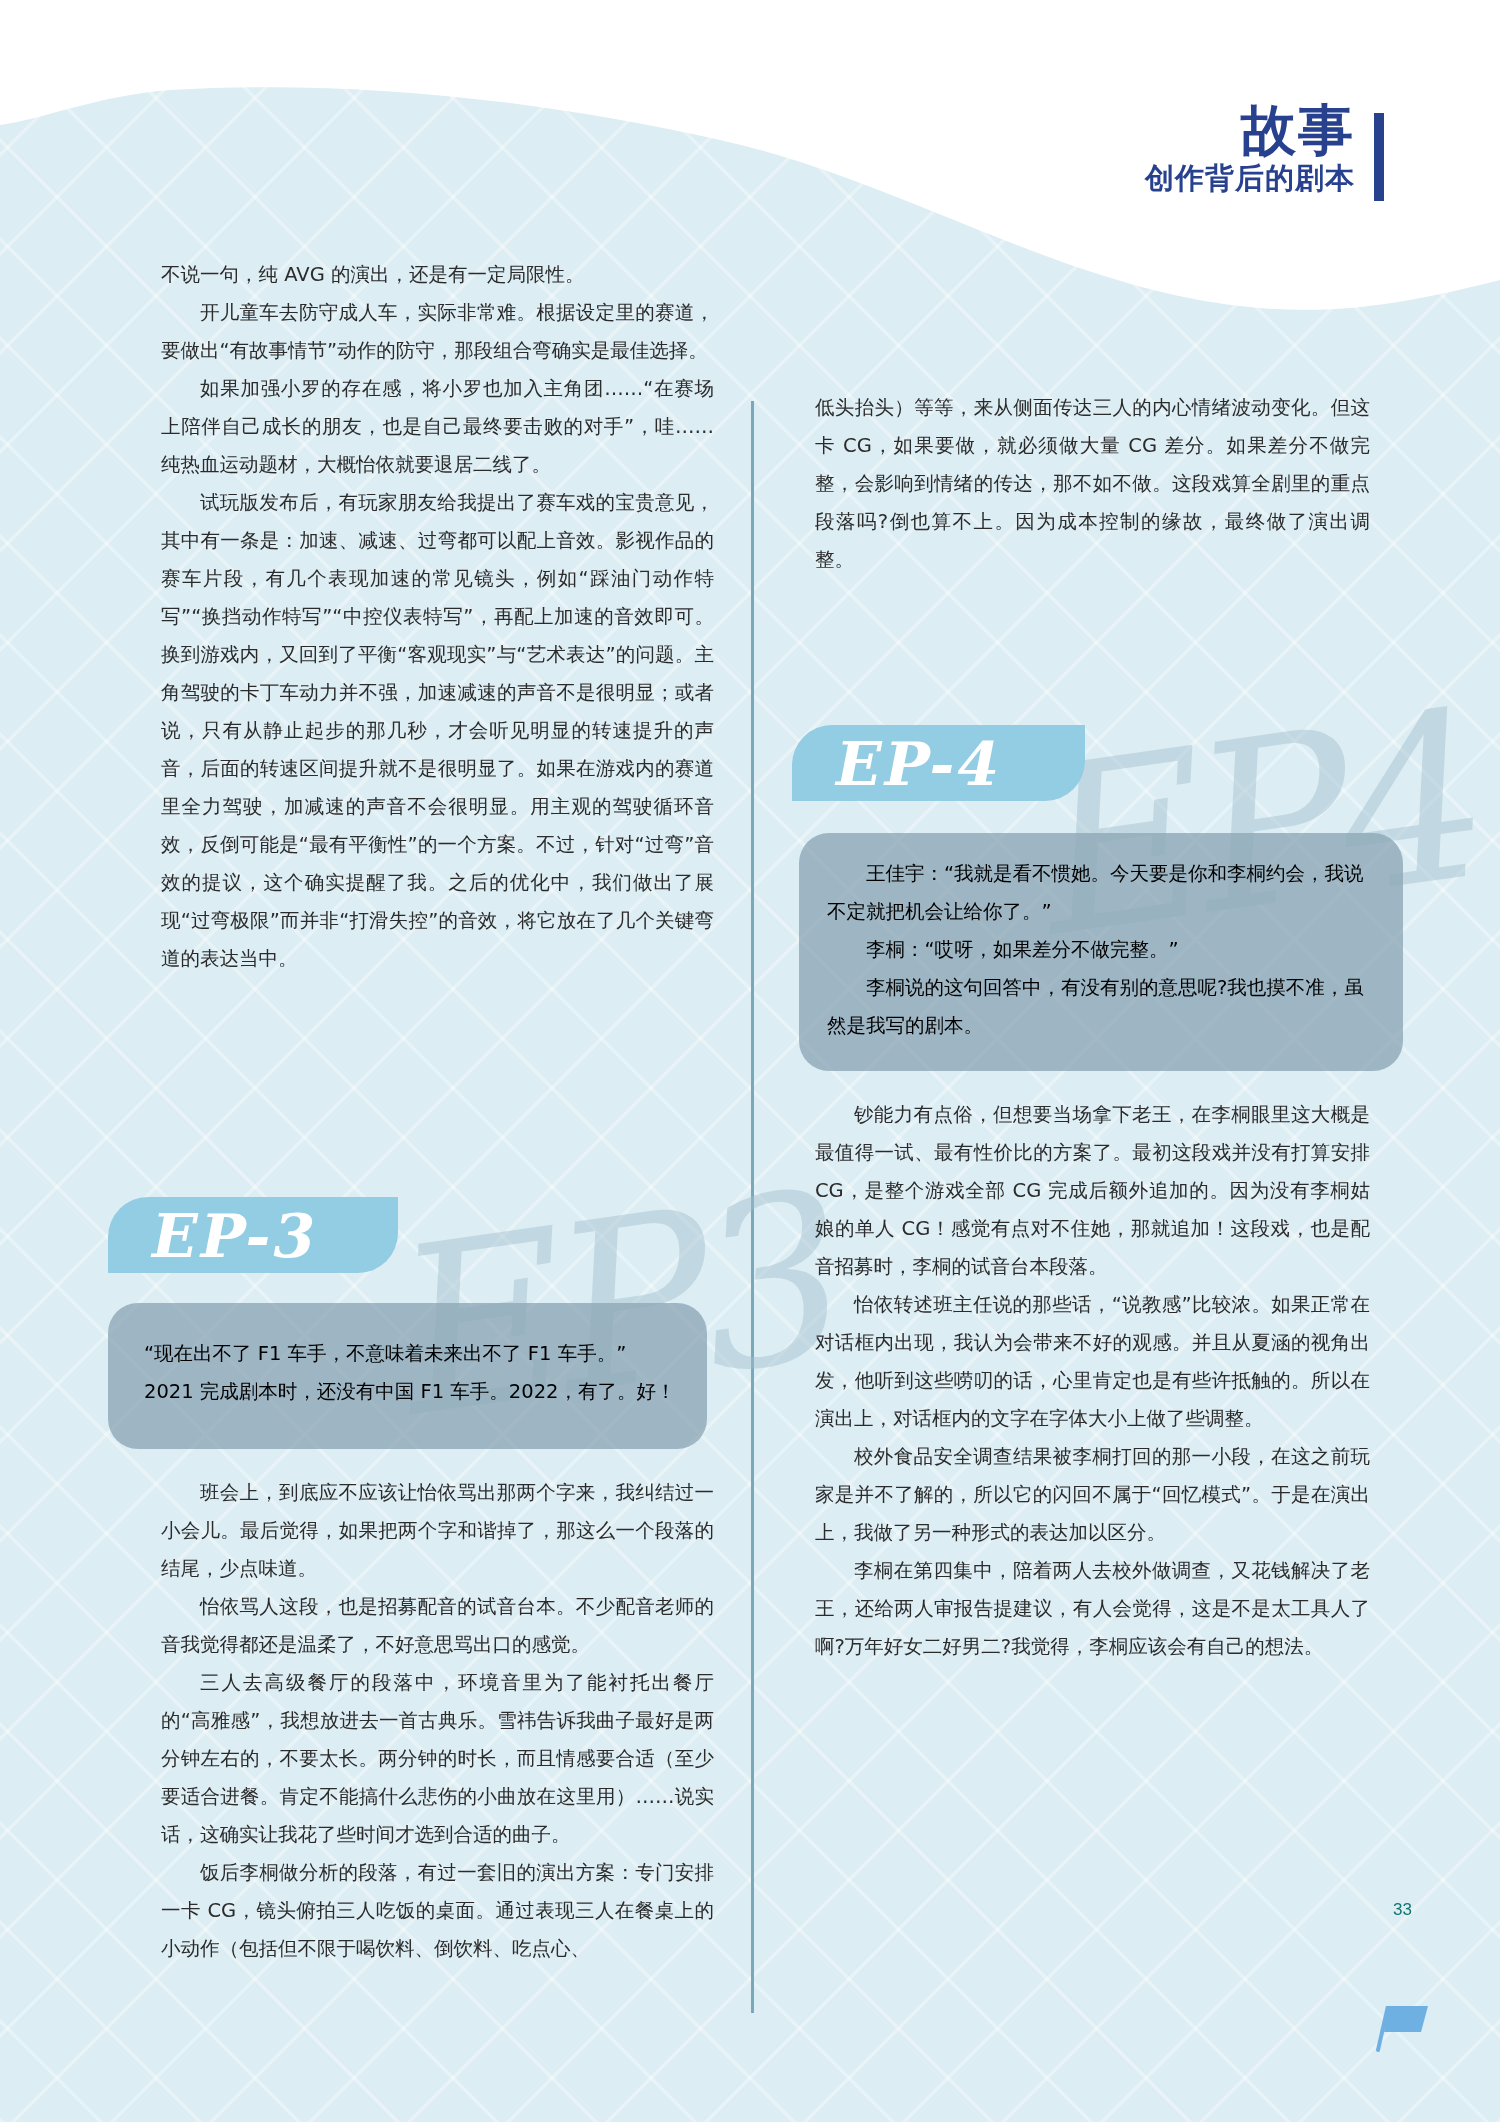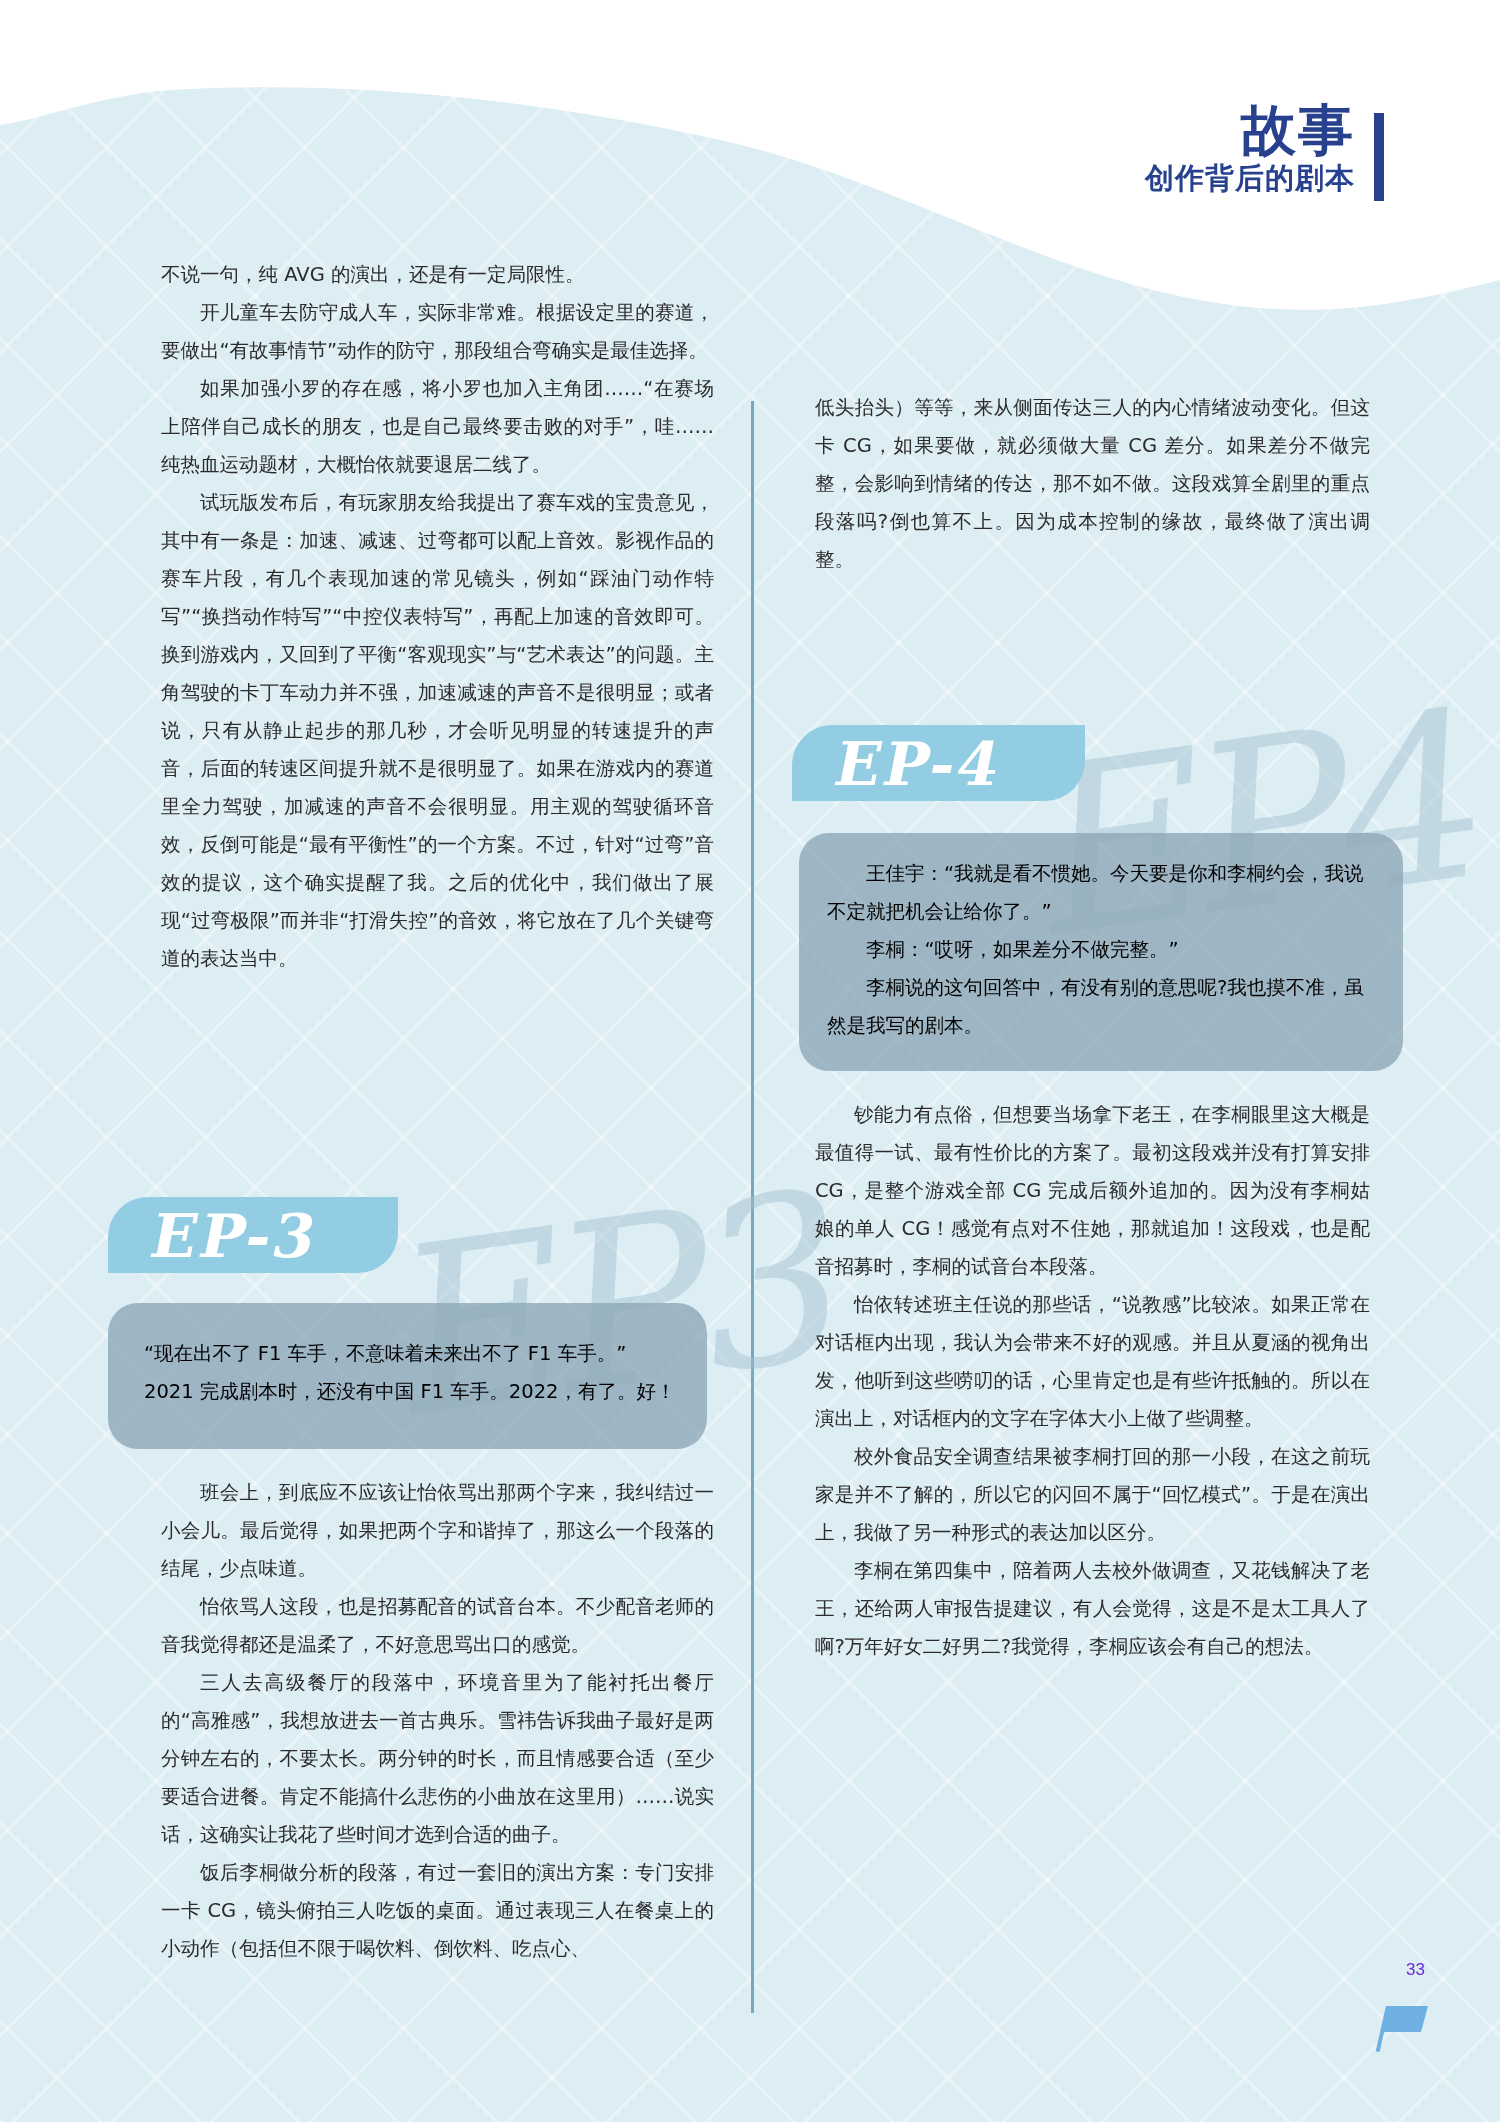--- a/index.html
+++ b/index.html
@@ -70,22 +70,22 @@
     }
     .quote-box p { margin: 0; }
     .ep3-box { left: 108px; top: 1303px; width: 599px; height: 146px; padding: 0; }
     .ep3-box .inner { position: absolute; left: 36px; top: 32px; right: 20px; }
     .ep4-box { left: 799px; top: 833px; width: 604px; height: 238px; }
     .ep4-box .inner { position: absolute; left: 28px; top: 22px; right: 28px; }
     .ep4-box p { text-indent: 2em; }
 
     .page-flag { position: absolute; left: 1376px; top: 2006px; width: 56px; height: 50px; }
     .page-num {
-      position: absolute; left: 1393px; top: 1960px; width: 32px; text-align: right;
-      font-size: 17px; color: #6d28d9; font-family: "Liberation Sans", sans-serif;
+      position: absolute; left: 1393px; top: 1900px; width: 32px; text-align: left;
+      font-size: 17px; color: #0f766e; font-family: "Liberation Sans", sans-serif;
     }
   </style>
 </head>
 <body>
 
 <div class="bg-pattern"></div>
 
 <svg class="wave" viewBox="0 0 1500 330" preserveAspectRatio="none">
   <path d="M0,0 L1500,0 L1500,280 C1420,300 1340,318 1240,306 C1060,286 900,180 720,140 C520,96 340,80 170,90 C100,95 40,120 0,125 Z" fill="#ffffff"></path>
 </svg>

